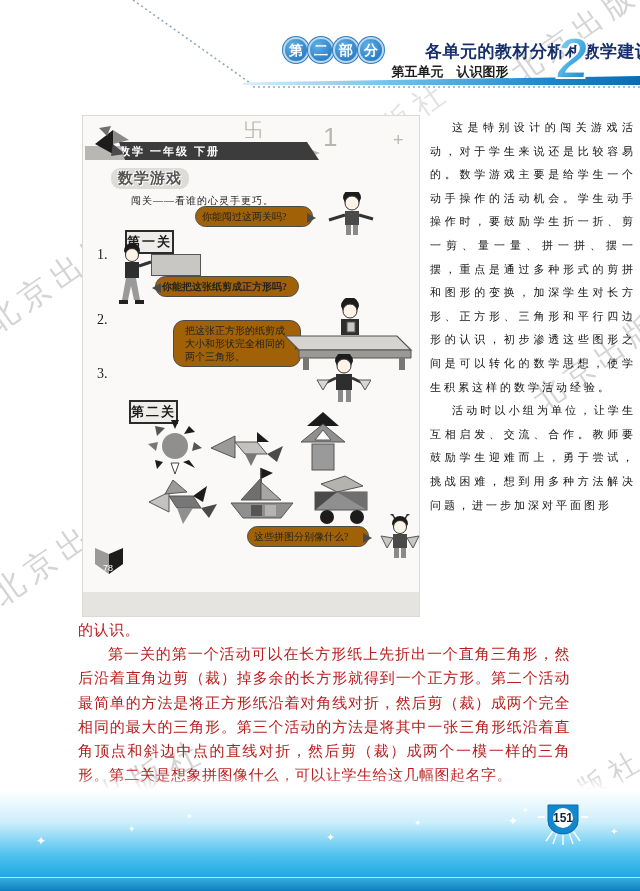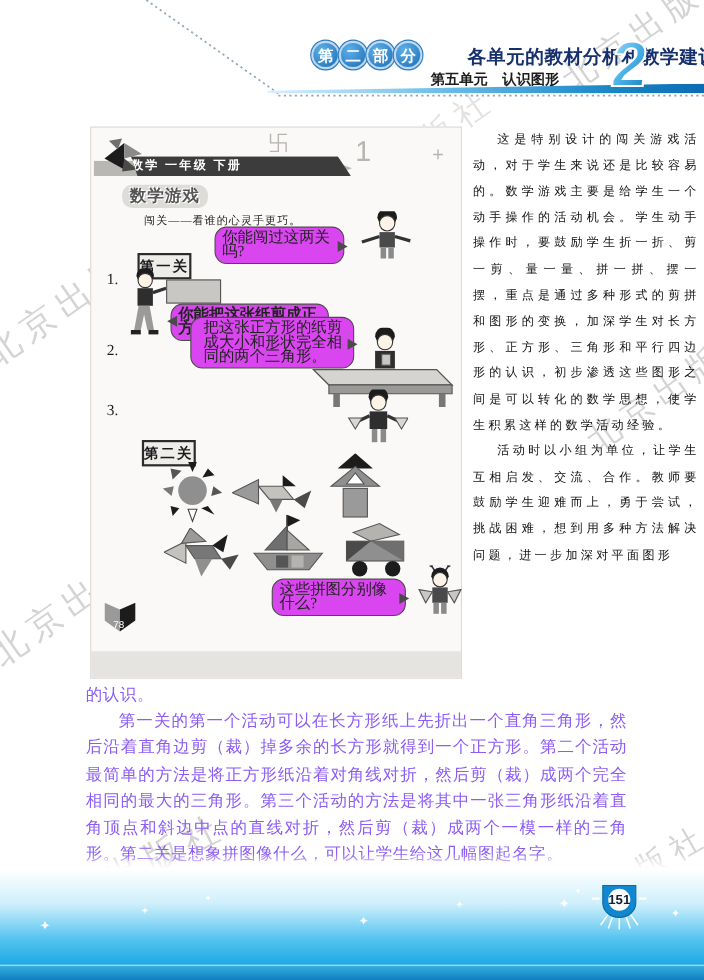--- a/index.html
+++ b/index.html
@@ -36,40 +36,40 @@
       clip-path:polygon(0 0,92% 0,100% 50%,92% 100%,0 100%);}
   .band-dark{position:absolute;left:36px;top:26px;width:200px;height:18px;background:#3c3c3c;
       clip-path:polygon(0 0,94% 0,100% 100%,3% 100%);
       color:#fff;font-size:11px;font-weight:bold;letter-spacing:2px;line-height:18px;
       text-align:left;font-family:"Liberation Sans",sans-serif;}
   .game-badge{position:absolute;left:28px;top:52px;font-size:15px;font-weight:bold;color:#555;
       background:#dedcd8;border-radius:9px;padding:1px 7px;
       text-shadow:1px 1px 0 #fff,-1px -1px 0 #fff;
       font-family:"Liberation Sans",sans-serif;letter-spacing:1px;}
   .scan-intro{position:absolute;left:48px;top:78px;font-size:10px;color:#222;letter-spacing:1px;}
-  .bubble{position:absolute;border:1.5px solid #4a4a4a;border-radius:11px;background:#d946ef;
-      font-size:14px;color:#222;padding:3px 6px;line-height:13px;box-sizing:border-box;}
+  .bubble{position:absolute;border:1.5px solid #4a4a4a;border-radius:11px;background:#a16207;
+      font-size:10px;color:#222;padding:3px 6px;line-height:13px;box-sizing:border-box;}
   .bubble.tail-r::after{content:"";position:absolute;right:-9px;top:50%;margin-top:-4px;
       border:5px solid transparent;border-left:9px solid #4a4a4a;}
   .bubble.tail-l::after{content:"";position:absolute;left:-9px;top:30%;
       border:5px solid transparent;border-right:9px solid #4a4a4a;}
   .level-box{position:absolute;border:2px solid #2b2b2b;background:#efedea;font-weight:bold;
       font-size:13px;padding:1px 0;color:#1b1b1b;
       font-family:"Liberation Sans",sans-serif;letter-spacing:2px;}
   .item-num{position:absolute;font-size:14px;color:#1b1b1b;}
   .paper-rect{position:absolute;width:48px;height:20px;background:#c9c7c4;border:1px solid #555;}
   .fig{position:absolute;}
   .corner78{position:absolute;left:12px;top:432px;width:30px;height:34px;}
   
   .rcol{position:absolute;left:430px;top:116px;width:206px;font-size:11px;line-height:23.6px;
       color:#111;text-align:justify;letter-spacing:3px;}
   .rcol p{margin:0;text-indent:2em;}
   
   .bottom-text{position:absolute;left:78px;top:620px;width:492px;font-size:15px;
-      line-height:24.2px;color:#8b5cf6;text-align:justify;letter-spacing:.5px;}
+      line-height:24.2px;color:#b91c1c;text-align:justify;letter-spacing:.5px;font-family:Liberation Mono, monospace;}
   .bottom-text p{margin:0;}
   .bottom-text p.indent{text-indent:2em;}
   
   .footer-band{position:absolute;left:0;bottom:0;width:640px;height:115px;
       background:linear-gradient(180deg,rgba(255,255,255,0) 0%,#ffffff 12%,#cdeffb 40%,#53c3ef 68%,#1da9e4 88%,#1da9e4 100%);}
   .footer-strip{position:absolute;left:0;bottom:0;width:100%;height:13px;
       background:linear-gradient(180deg,#35aede,#0f7fc0);border-top:1px solid #bde4f5;}
   .sparkle{position:absolute;color:#fff;font-family:"DejaVu Sans",sans-serif;}
   .page-badge{position:absolute;left:538px;bottom:42px;width:50px;height:46px;}
 </style>
@@ -149,21 +149,21 @@
       <rect x="14" y="18" width="14" height="16" fill="#2e2e2e"></rect>
       <line x1="28" y1="22" x2="40" y2="18" stroke="#333" stroke-width="3"></line>
       <path d="M15 34 l-4 22 h6 l3 -14 l3 14 h6 l-4 -22 z" fill="#9a9a9a"></path>
       <rect x="8" y="56" width="9" height="4" fill="#222"></rect>
       <rect x="24" y="56" width="9" height="4" fill="#222"></rect>
     </svg>
     <div class="paper-rect" style="left:68px;top:138px;"></div>
     <div class="bubble tail-l" style="left:72px;top:160px;width:144px;font-weight:bold;">你能把这张纸剪成正方形吗?</div>
 
     <div class="item-num" style="left:14px;top:196px;">2.</div>
-    <div class="bubble tail-r" style="left:90px;top:172px;width:149px;padding-left:11px;">把这张正方形的纸剪成大小和形状完全相同的两个三角形。</div>
+    <div class="bubble tail-r" style="left:90px;top:204px;width:128px;padding-left:11px;">把这张正方形的纸剪成大小和形状完全相同的两个三角形。</div>
     <svg class="fig" style="left:194px;top:182px;" width="140" height="74" viewBox="0 0 140 74">
       <path d="M64 8 a9 9 0 0 1 18 0 l-2 5 h-14 z" fill="#1c1c1c"></path>
       <circle cx="73" cy="13" r="7" fill="#fdf3e6" stroke="#333" stroke-width="1"></circle>
       <rect x="64" y="21" width="18" height="16" fill="#2e2e2e"></rect>
       <rect x="70" y="24" width="8" height="10" fill="#c9c7c4" stroke="#555" stroke-width="1"></rect>
       <polygon points="8,38 120,38 134,52 22,52" fill="#d6d4d1" stroke="#555" stroke-width="1.2"></polygon>
       <polygon points="22,52 134,52 134,60 22,60" fill="#9b9996" stroke="#555" stroke-width="1"></polygon>
       <rect x="26" y="60" width="6" height="12" fill="#777"></rect>
       <rect x="122" y="60" width="6" height="12" fill="#777"></rect>
     </svg>

